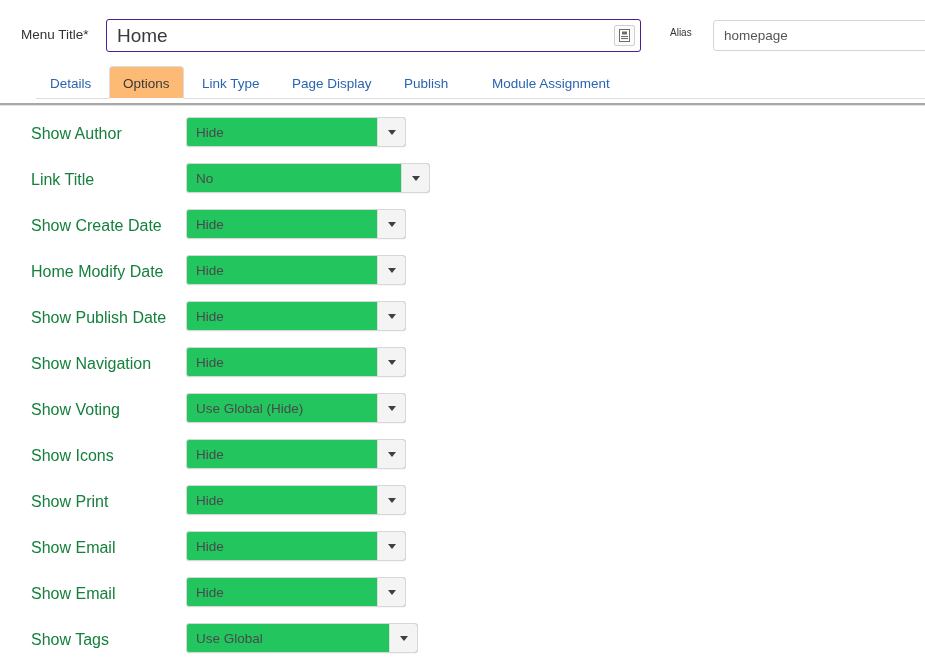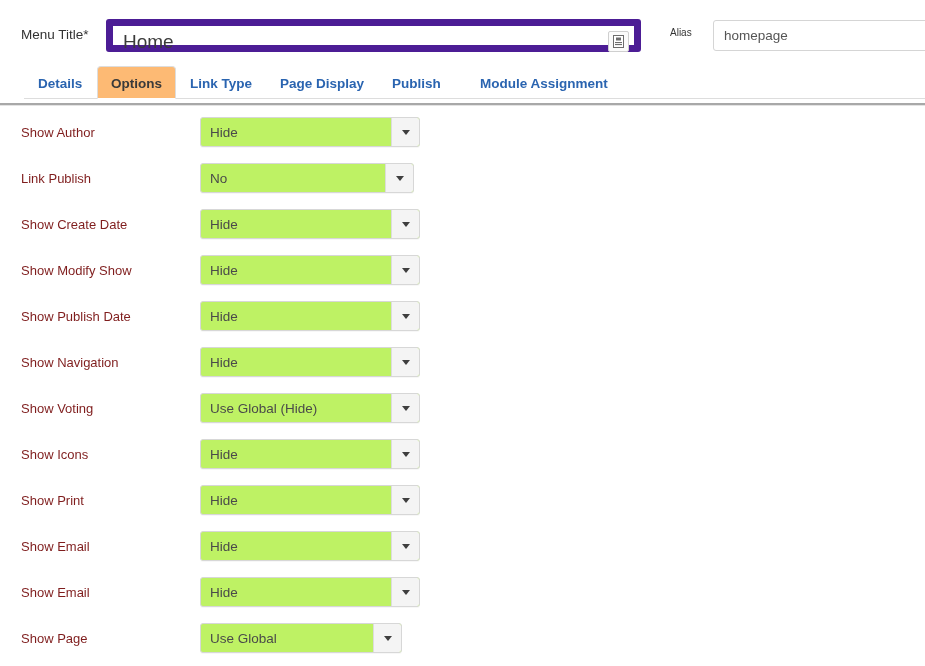--- a/index.html
+++ b/index.html
@@ -36,21 +36,21 @@
   .menu-title-label .req {
     color: #333333;
   }
   .title-input-wrap {
     position: absolute;
     left: 106px;
     top: 19px;
     width: 535px;
     height: 33px;
     background: #ffffff;
-    border: 7px solid #4c1d95;
+    border: 1px solid #4c1d95;
     border-radius: 3px;
   }
   .title-input-wrap input {
     position: absolute;
     left: 0;
     top: 0;
     width: 495px;
     height: 31px;
     border: 0;
     outline: none;
@@ -99,25 +99,24 @@
     background: transparent;
     padding: 0 10px;
     font-family: "Liberation Sans", sans-serif;
     font-size: 13.5px;
     color: #555555;
   }
 
   
   .tabs {
     position: absolute;
-    left: 4px;
+    left: 16px;
     top: 66px;
     width: 778px;
     height: 33px;
-    font-weight: bold;
   }
   .tab {
     position: absolute;
     top: 0;
     height: 33px;
     line-height: 33px;
     padding: 0 13px;
     font-size: 13.5px;
     color: #2a64b0;
     cursor: pointer;
@@ -163,32 +162,32 @@
     left: 0;
     top: 110px;
     width: 925px;
   }
   .form-row {
     position: relative;
     height: 46px;
   }
   .row-label {
     position: absolute;
-    left: 21px;
+    left: 31px;
     top: 15px;
-    font-size: 13px;
-    color: #7f1d1d;
+    font-size: 16px;
+    color: #15803d;
     white-space: nowrap;
   }
   .select-wrap {
     position: absolute;
-    left: 200px;
+    left: 186px;
     top: 7px;
     height: 30px;
-    background: #bef264;
+    background: #22c55e;
     border: 1px solid #d7d7d7;
     border-radius: 3px;
     display: flex;
     align-items: stretch;
     cursor: pointer;
     box-shadow: 0 1px 1px rgba(0,0,0,0.035);
   }
   .select-value {
     flex: 1 1 auto;
     display: flex;
@@ -266,39 +265,39 @@
       <div class="form-row">
         <div class="row-label">Show Author</div>
         <div class="select-wrap" style="width: 220px;">
           <div class="select-value">Hide</div>
           <div class="select-arrow-btn">
             <span class="caret"></span>
           </div>
         </div>
       </div>
       <div class="form-row">
-        <div class="row-label">Link Publish</div>
-        <div class="select-wrap" style="width: 214px;">
+        <div class="row-label">Link Title</div>
+        <div class="select-wrap" style="width: 244px;">
           <div class="select-value">No</div>
           <div class="select-arrow-btn">
             <span class="caret"></span>
           </div>
         </div>
       </div>
       <div class="form-row">
         <div class="row-label">Show Create Date</div>
         <div class="select-wrap" style="width: 220px;">
           <div class="select-value">Hide</div>
           <div class="select-arrow-btn">
             <span class="caret"></span>
           </div>
         </div>
       </div>
       <div class="form-row">
-        <div class="row-label">Show Modify Show</div>
+        <div class="row-label">Home Modify Date</div>
         <div class="select-wrap" style="width: 220px;">
           <div class="select-value">Hide</div>
           <div class="select-arrow-btn">
             <span class="caret"></span>
           </div>
         </div>
       </div>
       <div class="form-row">
         <div class="row-label">Show Publish Date</div>
         <div class="select-wrap" style="width: 220px;">
@@ -356,22 +355,22 @@
       <div class="form-row">
         <div class="row-label">Show Email</div>
         <div class="select-wrap" style="width: 220px;">
           <div class="select-value">Hide</div>
           <div class="select-arrow-btn">
             <span class="caret"></span>
           </div>
         </div>
       </div>
       <div class="form-row">
-        <div class="row-label">Show Page</div>
-        <div class="select-wrap" style="width: 202px; justify-content: flex-end;">
+        <div class="row-label">Show Tags</div>
+        <div class="select-wrap" style="width: 232px; justify-content: flex-end;">
           <div class="select-value">Use Global</div>
           <div class="select-arrow-btn">
             <span class="caret"></span>
           </div>
         </div>
       </div>
     </div>
 
 </div>
 

